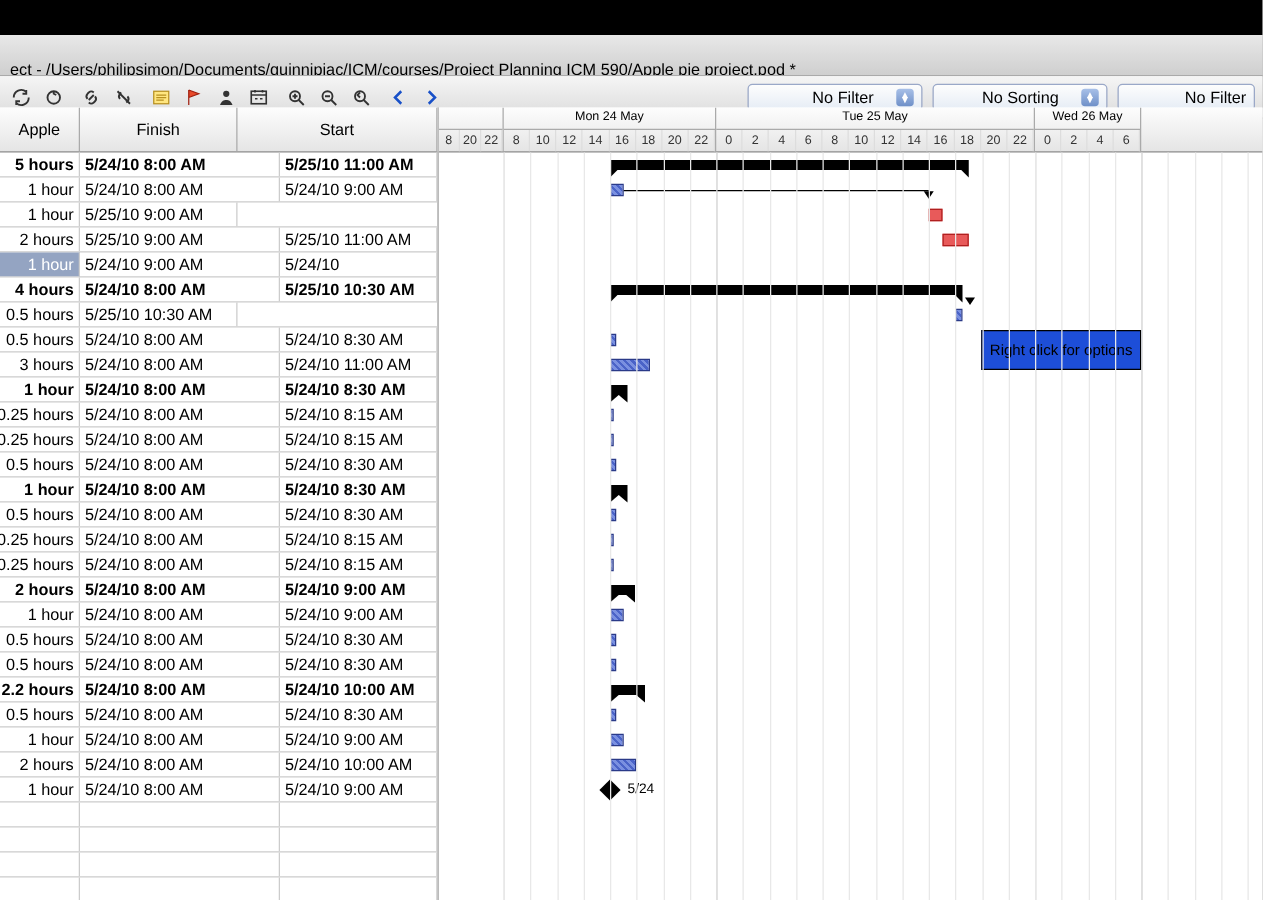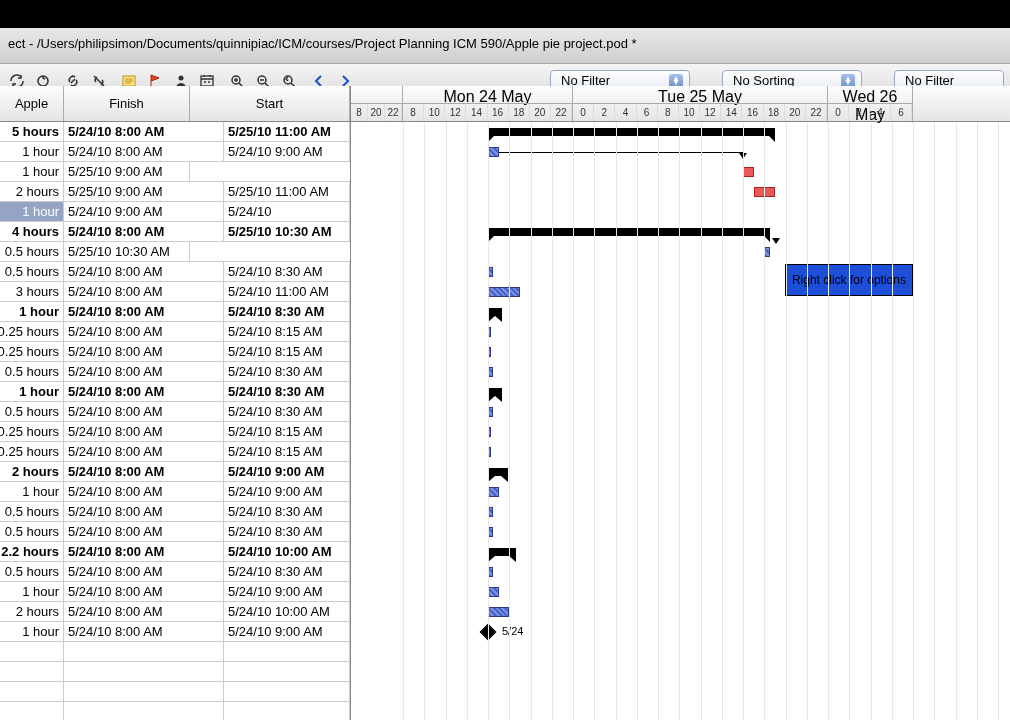--- a/index.html
+++ b/index.html
@@ -1,41 +1,41 @@
 <!DOCTYPE html>
 <html><head>
 <meta charset="utf-8">
 <style>
 * { box-sizing: border-box; margin: 0; padding: 0; user-select: none; }
 body { font-family: "Helvetica Neue", Arial, sans-serif; font-size: 13px; background: #000; width: 1010px; height: 720px; overflow: hidden; }
 .app { position: absolute; top: 28px; left: 0; right: 0; bottom: 0; background: #fff; }
-.titlebar { background: linear-gradient(#e8e8e8,#cfcfcf); border-bottom: 1px solid #aaa; height: 36px; line-height: 24px; padding: 4px 8px; color: #000; font-size: 13px; white-space: nowrap; overflow: hidden; text-overflow: ellipsis; }
+.titlebar { background: linear-gradient(#e8e8e8,#cfcfcf); border-bottom: 1px solid #aaa; height: 24px; line-height: 24px; padding: 16px 8px; color: #000; font-size: 13px; white-space: nowrap; overflow: hidden; text-overflow: ellipsis; }
 .toolbar { background: linear-gradient(#f5f5f5,#dcdcdc); border-bottom: 1px solid #999; height: 34px; display: flex; align-items: center; padding: 0 6px; gap: 8px; }
 .tbtn { width: 22px; height: 22px; display: inline-flex; align-items: center; justify-content: center; border-radius: 3px; color: #333; }
 .tbtn svg { width: 16px; height: 16px; }
 .toolbar-group { display: flex; gap: 4px; align-items: center; }
 .spacer { flex: 1; }
-.select { height: 22px; border: 1px solid #9aa8c8; border-radius: 4px; background: linear-gradient(#fdfdfd,#e5ecf5); display: flex; align-items: center; padding: 0 6px 0 10px; gap: 18px; min-width: 140px; justify-content: space-between; font-size: 13px; color: #000; margin-left: 24px; }
+.select { height: 22px; border: 1px solid #9aa8c8; border-radius: 4px; background: linear-gradient(#fdfdfd,#e5ecf5); display: flex; align-items: center; padding: 0 6px 0 10px; gap: 18px; min-width: 140px; justify-content: flex-end; font-size: 13px; color: #000; }
 .select .chev { width: 14px; height: 14px; display:flex; align-items:center; justify-content:center; background: linear-gradient(#a8c0e8,#6f90c8); border-radius: 3px; }
 .select .chev span { font-size: 8px; line-height: 4px; color: #fff; }
 .content { position: absolute; top: 58px; left: 0; right: 0; bottom: 0; display: flex; }
 .table-pane { width: 351px; border-right: 1px solid #888; overflow: hidden; background: #fff; }
 .header-row { display: flex; height: 36px; background: linear-gradient(#fdfdfd,#e5e5e5); border-bottom: 1px solid #888; }
 .header-row .hcell { border-right: 1px solid #aaa; display:flex; align-items:center; justify-content:center; font-size:13px; color:#000; }
 .data-rows .row { display: flex; height: 20px; border-bottom: 1px solid #ccc; font-size: 13px; }
 .data-rows .cell { border-right: 1px solid #ccc; padding: 0 4px; display:flex; align-items:center; overflow:hidden; white-space:nowrap; }
 .w-work { width: 64px; justify-content: flex-end; }
 .w-start { width: 160px; justify-content: flex-start; }
 .w-finish { width: 126px; justify-content: flex-start; }
 .row.bold { font-weight: bold; }
 .row.selected .cell.w-work { background: #94a4c2; color:#fff; }
 .gantt-pane { flex: 1; background: #fff; position: relative; overflow: hidden; }
 .gantt-header { height: 36px; border-bottom: 1px solid #888; background: linear-gradient(#fdfdfd,#e5e5e5); position: relative; display:flex; }
 .dayhdr { border-right: 1px solid #aaa; height:100%; position:relative; }
-.dayhdr .dayname { position:absolute; top:2px; left:0; right:0; text-align:center; font-size:16px; }
+.dayhdr .dayname { position:absolute; top:2px; left:0; right:0; text-align:center; font-size:10px; }
 .dayhdr .ticks { position:absolute; bottom:0; left:0; right:0; height:18px; border-top:1px solid #aaa; display:flex; }
 .dayhdr .tick { flex:1; border-right:1px solid #ddd; font-size:10px; display:flex; align-items:center; justify-content:center; color:#333; }
 .gantt-body { position:absolute; top:36px; left:0; right:0; bottom:0; }
 .gantt-body .gridcol { position:absolute; top:0; bottom:0; border-right:1px solid #e8e8e8; }
 .gantt-body .daycol { border-right:1px solid #bbb; }
 .summary-bar { position:absolute; height:8px; background:#000; top:6px; }
 .summary-bar::before,.summary-bar::after { content:""; position:absolute; top:8px; width:0; height:0; border-top:6px solid #000; }
 .summary-bar::before { left:0; border-left:0 solid transparent; border-right:6px solid transparent; }
 .summary-bar::after { right:0; border-right:0 solid transparent; border-left:6px solid transparent; }
 .task-bar { position:absolute; height:10px; top:5px; background: repeating-linear-gradient(45deg,#4a63c8,#4a63c8 2px,#7a90e0 2px,#7a90e0 4px); border:1px solid #2a3a88; }

